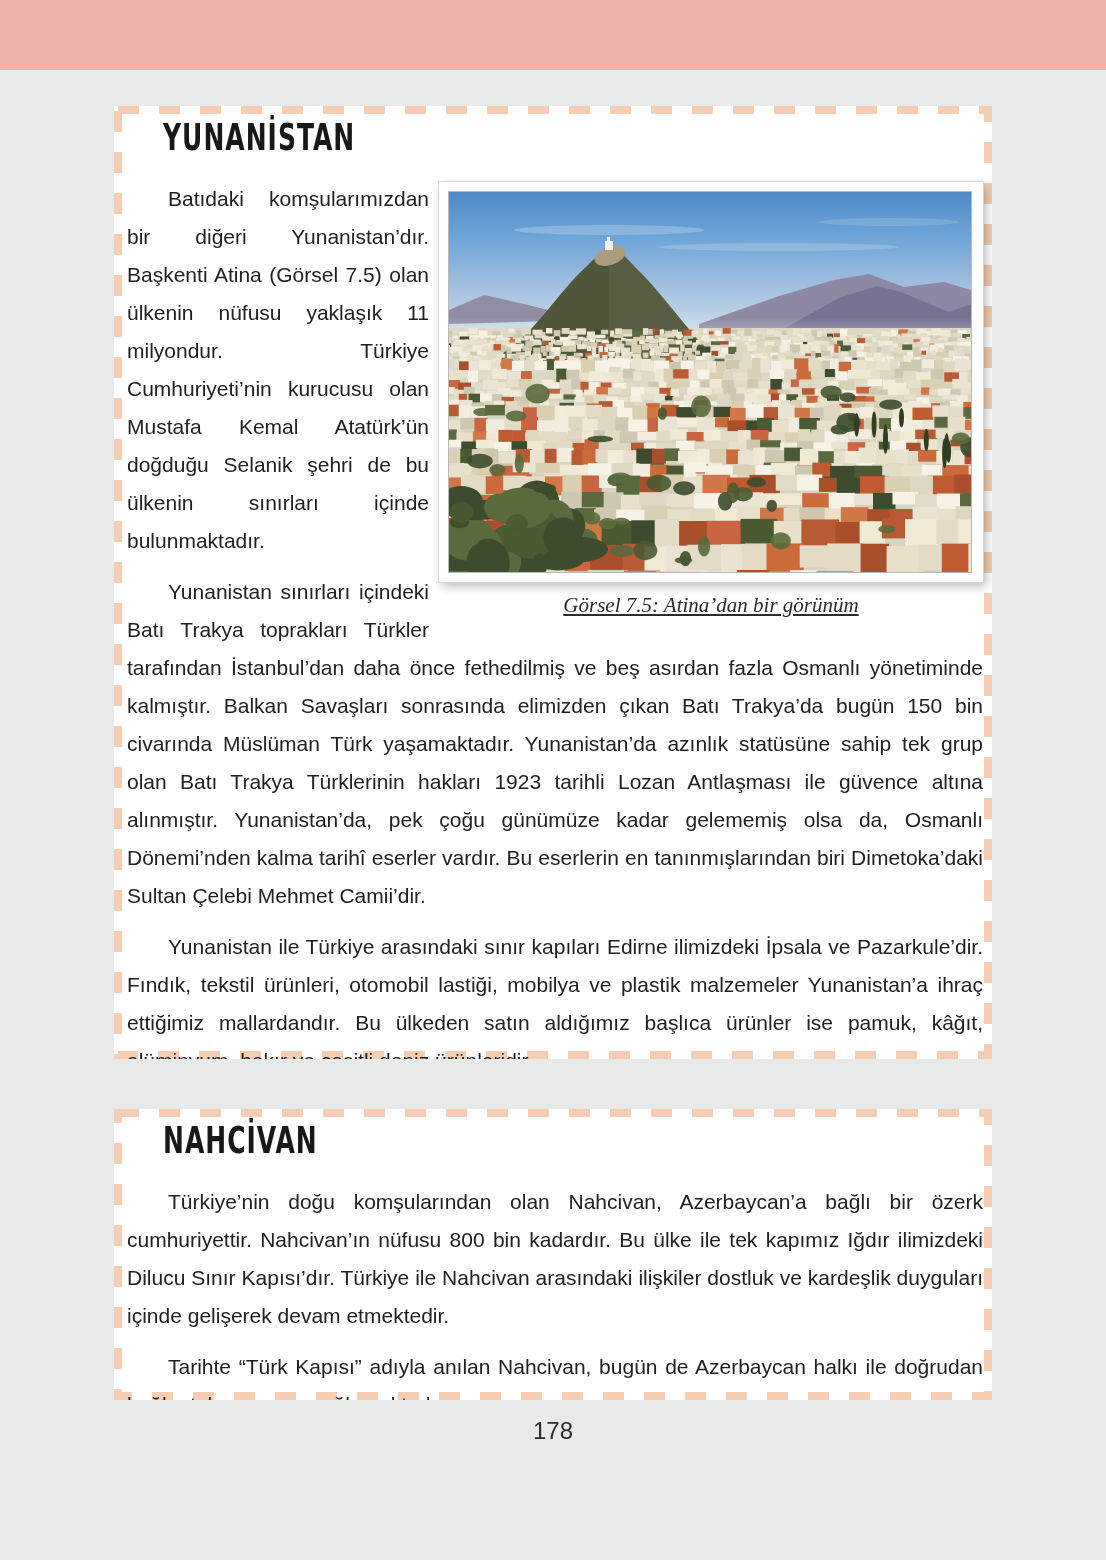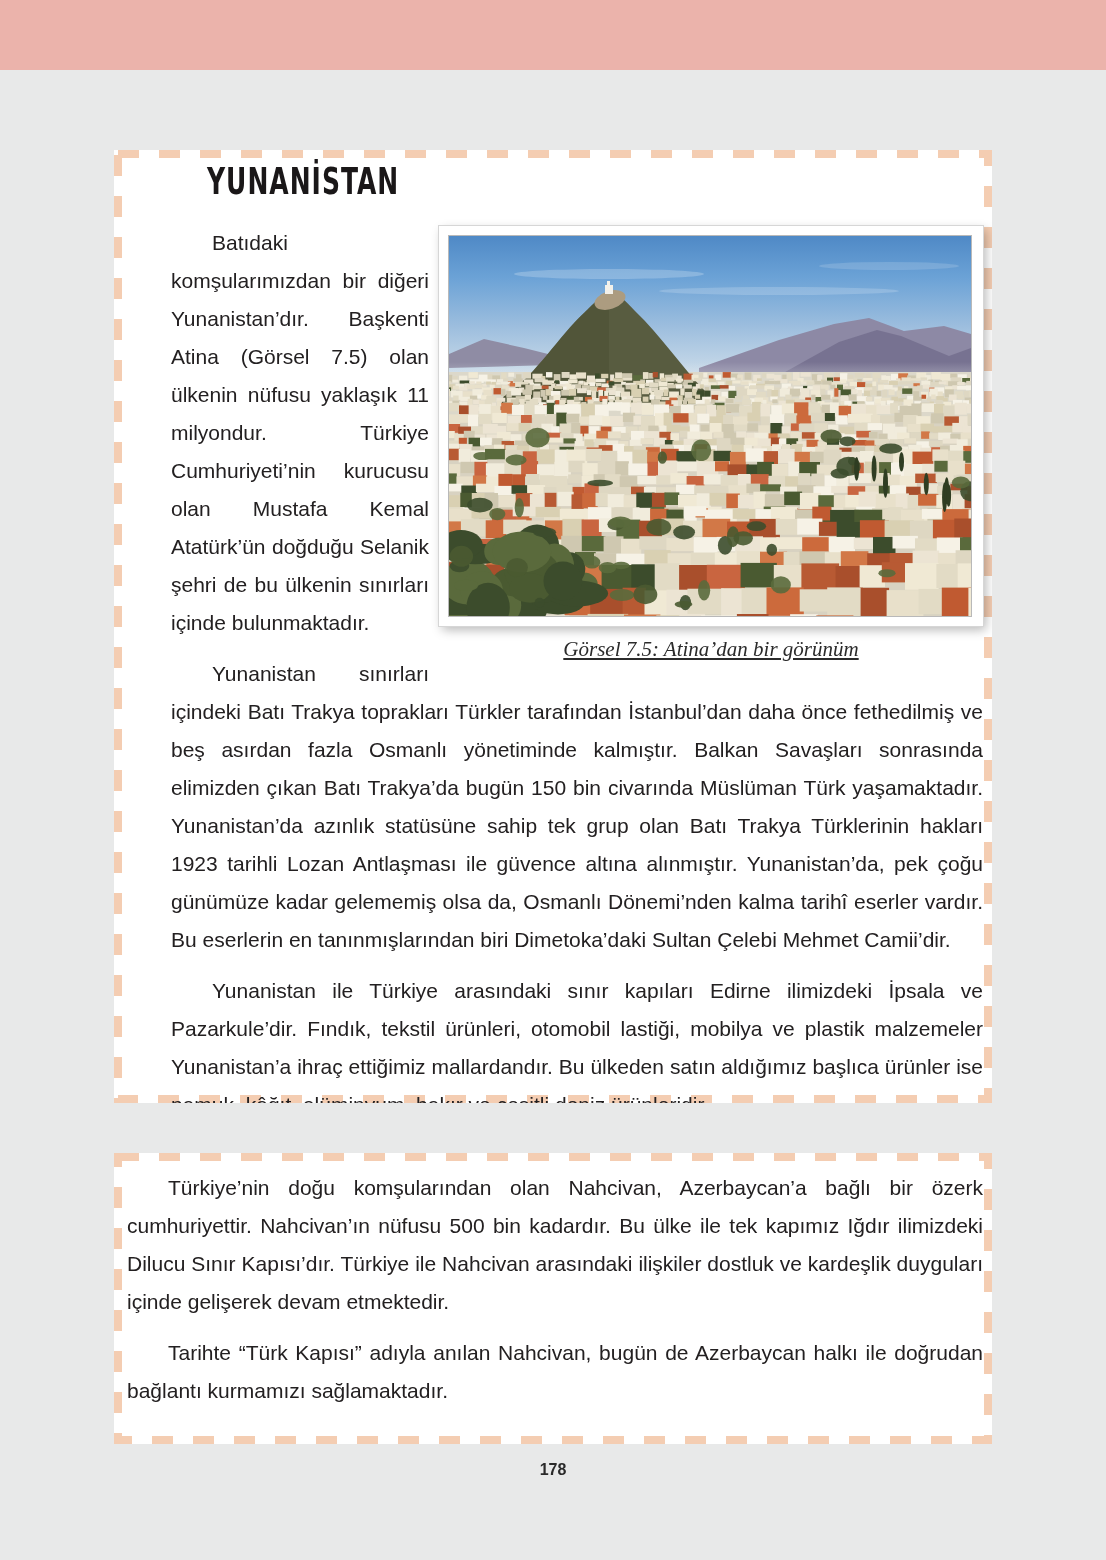--- a/index.html
+++ b/index.html
@@ -15,21 +15,21 @@
     background:#ebb3ab;
   }
   .box{
     position:relative;
     width:878px;
     margin:0 auto;
     background:#ffffff;
     box-sizing:border-box;
     overflow:hidden;
   }
-  .box1{margin-top:80px;height:953px;padding-left:44px;}
+  .box1{margin-top:36px;height:953px;}
   .box2{margin-top:50px;height:291px;}
   .dash-border{
     position:absolute;left:0;top:0;
     pointer-events:none;
   }
   .box-inner{
     position:relative;
     padding:16px 9px 0 13px;
   }
   h2.sect-title{
@@ -69,22 +69,22 @@
     margin:0 0 13px 0;
     font-size:21px;
     line-height:38px;
     text-align:justify;
     text-indent:41px;
     color:#232021;
   }
   .page-number{
     margin-top:17px;
     text-align:center;
-    font-size:16px;
-    font-weight:bold;
+    font-size:24px;
+    font-weight:normal;
     color:#2a2a2a;
   }
 </style>
 </head>
 <body>
 
 <div class="page-root">
 
   <div class="top-band"></div>
 
@@ -1433,20 +1433,21 @@
       <p class="body-p">Yunanistan sınırları içindeki Batı Trakya toprakları Türkler tarafından İstanbul’dan daha önce fethedilmiş ve beş asırdan fazla Osmanlı yönetiminde kalmıştır. Balkan Savaşları sonrasında elimizden çıkan Batı Trakya’da bugün 150 bin civarında Müslüman Türk yaşamaktadır. Yunanistan’da azınlık statüsüne sahip tek grup olan Batı Trakya Türklerinin hakları 1923 tarihli Lozan Antlaşması ile güvence altına alınmıştır. Yunanistan’da, pek çoğu günümüze kadar gelememiş olsa da, Osmanlı Dönemi’nden kalma tarihî eserler vardır. Bu eserlerin en tanınmışlarından biri Dimetoka’daki Sultan Çelebi Mehmet Camii’dir.</p>
       <p class="body-p">Yunanistan ile Türkiye arasındaki sınır kapıları Edirne ilimizdeki İpsala ve Pazarkule’dir. Fındık, tekstil ürünleri, otomobil lastiği, mobilya ve plastik malzemeler Yunanistan’a ihraç ettiğimiz mallardandır. Bu ülkeden satın aldığımız başlıca ürünler ise pamuk, kâğıt, alüminyum, bakır ve çeşitli deniz ürünleridir.</p>
     </div>
   </section>
 
   <section class="box box2">
     <svg class="dash-border" width="878" height="291">
       <rect x="4" y="4" width="870" height="283" fill="none" stroke="#f4cdb2" stroke-width="8" stroke-dasharray="21 20"></rect>
     </svg>
     <div class="box-inner">
-      <p class="body-p">Türkiye’nin doğu komşularından olan Nahcivan, Azerbaycan’a bağlı bir özerk cumhuriyettir. Nahcivan’ın nüfusu 500 bin kadardır. Bu ülke ile tek kapımız Iğdır ilimizdeki Dilucu Sınır Kapısı’dır. Türkiye ile Nahcivan arasındaki ilişkiler dostluk ve kardeşlik duyguları içinde gelişerek devam etmektedir.</p>
+      <h2 class="sect-title"><span class="title-text">NAHCİVAN</span></h2>
+      <p class="body-p">Türkiye’nin doğu komşularından olan Nahcivan, Azerbaycan’a bağlı bir özerk cumhuriyettir. Nahcivan’ın nüfusu 800 bin kadardır. Bu ülke ile tek kapımız Iğdır ilimizdeki Dilucu Sınır Kapısı’dır. Türkiye ile Nahcivan arasındaki ilişkiler dostluk ve kardeşlik duyguları içinde gelişerek devam etmektedir.</p>
       <p class="body-p">Tarihte “Türk Kapısı” adıyla anılan Nahcivan, bugün de Azerbaycan halkı ile doğrudan bağlantı kurmamızı sağlamaktadır.</p>
     </div>
   </section>
 
   <div class="page-number">178</div>
 
 </div>
 
 </body></html>

